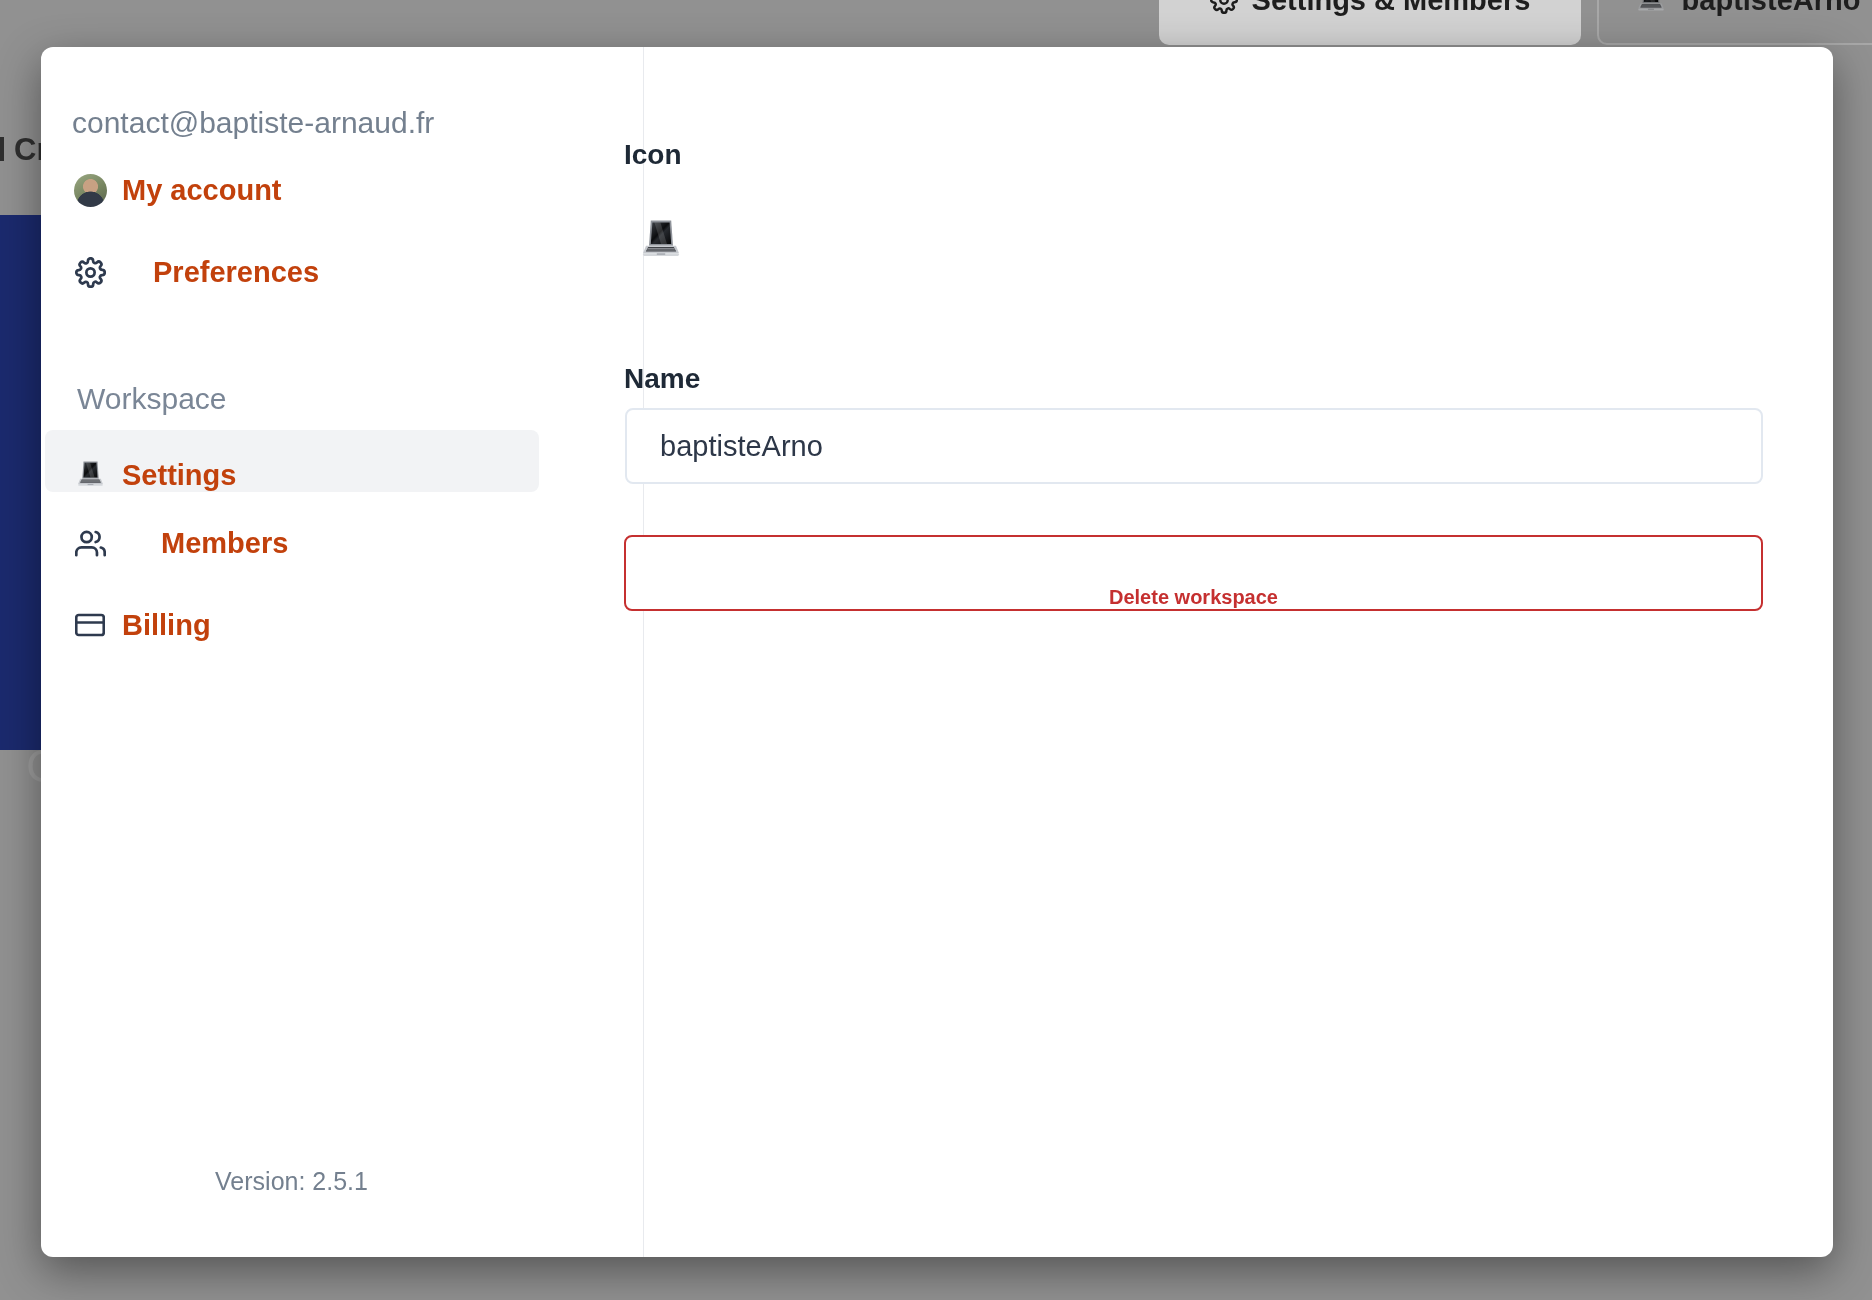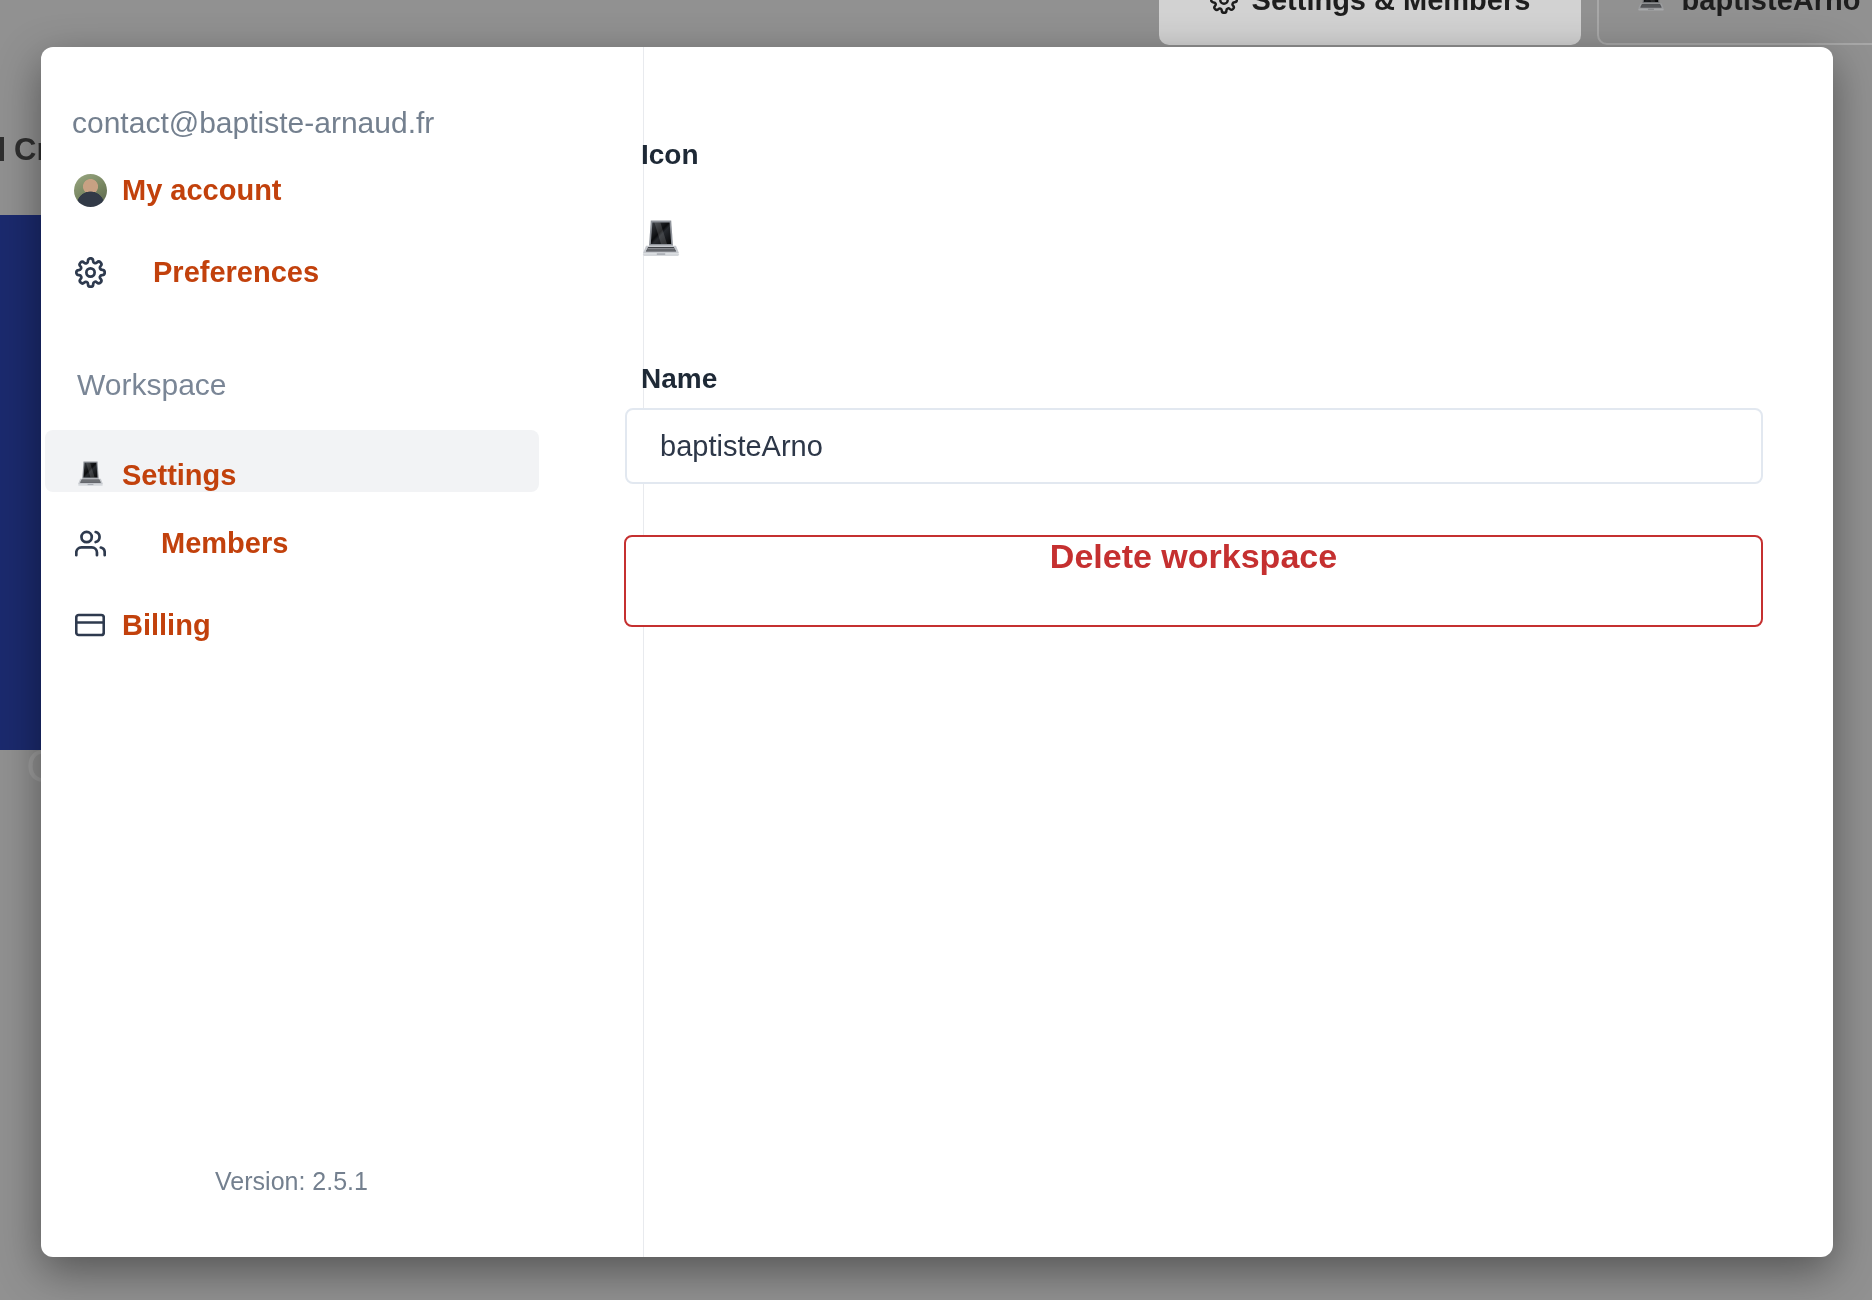--- a/index.html
+++ b/index.html
@@ -36,54 +36,54 @@
     position:absolute; left:4px; width:494px; height:62px; border-radius:8px;
     display:flex; align-items:center; padding-left:28px; background:transparent;
     border:none; cursor:pointer; text-align:left;
   }
   .side-row.active { background:#f2f3f5; }
   .row-icon { width:34px; height:34px; display:flex; align-items:center; justify-content:center; flex:0 0 34px; }
   .side-label { margin-left:15px; font-size:29px; font-weight:600; color:#c2410c; }
 
   .row-account { top:112px; }
   .row-preferences { top:194px;gap:31px; }
-  .section-label { position:absolute; left:36px; top:320px; font-size:30px; line-height:36px; color:#7a8696; }
+  .section-label { position:absolute; left:36px; top:334px; font-size:30px; line-height:36px; color:#7a8696; }
   .row-settings { top:383px;align-items:flex-end; }
   .row-members { top:465px;gap:39px; }
   .row-billing { top:547px; }
 
   .avatar {
     width:33px; height:33px; border-radius:50%;
     background:
       radial-gradient(circle at 50% 95%, #323a47 0 38%, rgba(0,0,0,0) 40%),
       radial-gradient(circle at 50% 38%, #c8a183 0 27%, rgba(0,0,0,0) 30%),
       linear-gradient(150deg, #9aa882 0%, #76845f 55%, #59624c 100%);
   }
 
   .version { position:absolute; left:0; top:1120px; width:501px; text-align:center;
     font-size:25px; color:#74808f; }
 
   
   .main { position:absolute; left:501px; top:0; width:1291px; height:100%; }
-  .field-label { position:absolute; left:82px; font-size:28px; font-weight:600; color:#1e2936; line-height:36px;margin-left:17px; }
+  .field-label { position:absolute; left:82px; font-size:28px; font-weight:600; color:#1e2936; line-height:36px; }
   .label-icon { top:90px; }
   .label-name { top:314px; }
   .icon-preview { position:absolute; left:95px; top:170px; width:48px; height:48px;
     background:none; border:none; padding:0; cursor:pointer; }
 
   .name-input {
     position:absolute; left:83px; top:361px; width:1138px; height:76px;
     border:2px solid #e2e8f0; border-radius:8px; padding:0 33px;
     font-family:"Liberation Sans", sans-serif; font-size:29px; color:#2d3748; outline:none;
   }
   .delete-btn {
-    position:absolute; left:82px; top:488px; width:1139px; height:92px;
+    position:absolute; left:82px; top:488px; width:1139px; height:76px;
     background:#ffffff; border-radius:8px; cursor:pointer;
-    font-family:"Liberation Sans", sans-serif; font-size:34px; font-weight:700;
-    display:flex; align-items:flex-start; justify-content:center;
+    font-family:"Liberation Sans", sans-serif; font-size:20px; font-weight:700;
+    display:flex; align-items:flex-end; justify-content:center;
   }
 
   svg.stroke-icon { stroke:#2e3a4e; stroke-width:2.1; fill:none; stroke-linecap:round; stroke-linejoin:round; }
   .dim { filter:brightness(.78) saturate(.7); }
 </style>
 </head>
 <body>
 
 <svg width="0" height="0" style="position:absolute">
   <defs>

